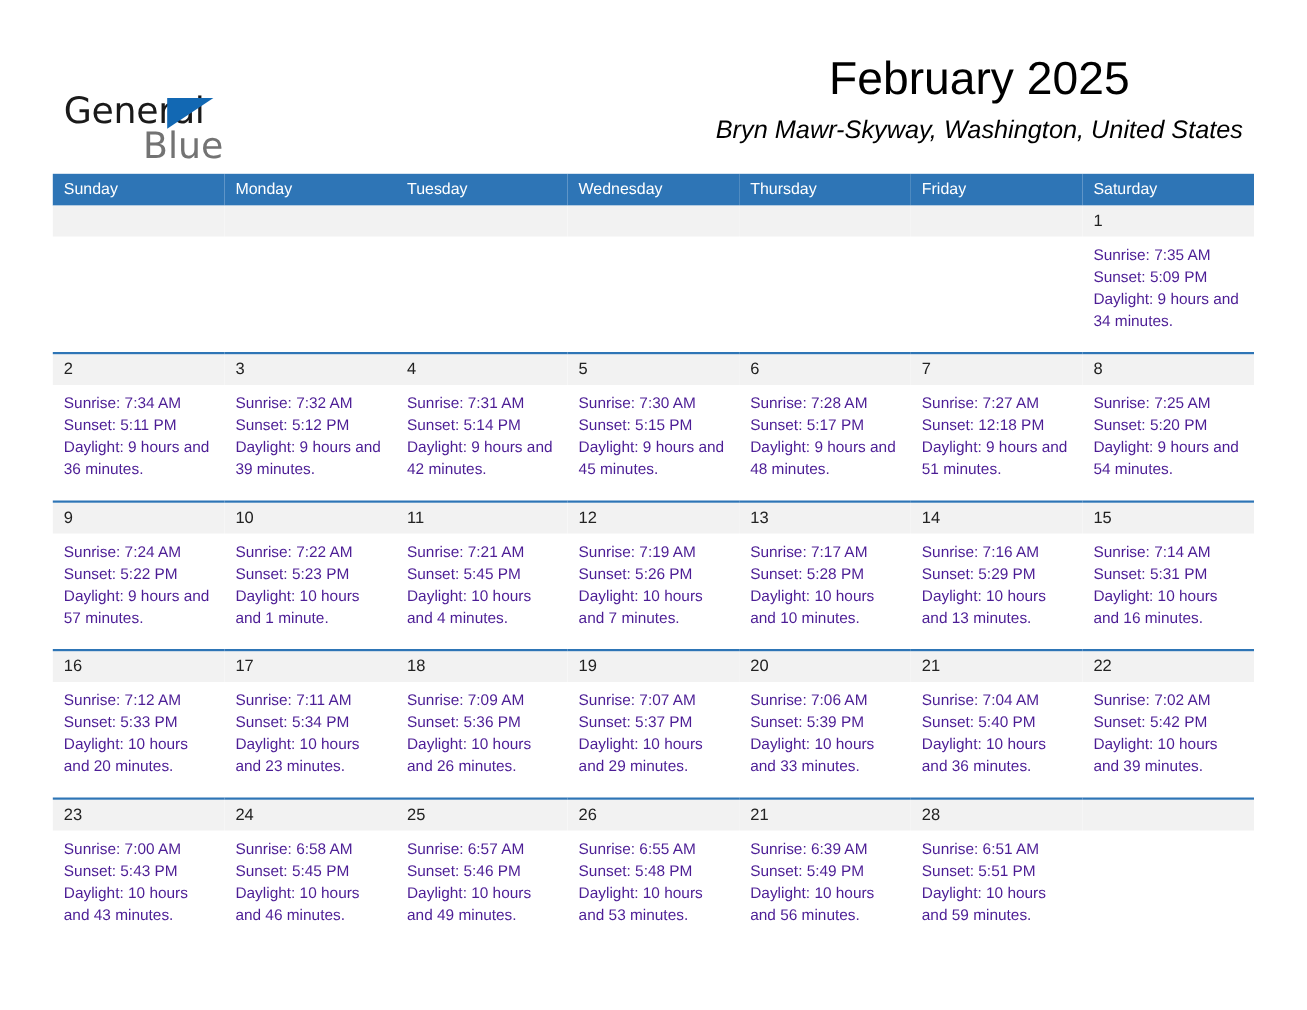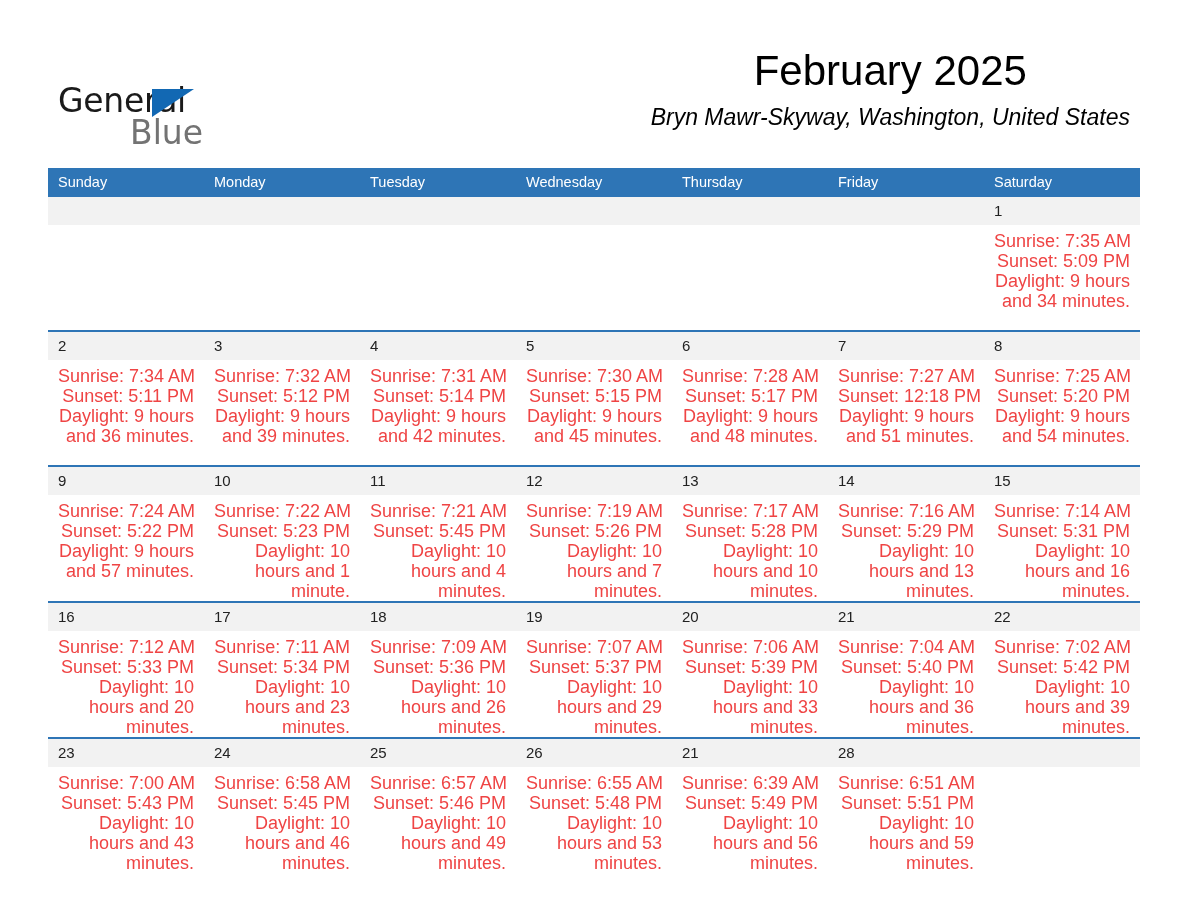--- a/index.html
+++ b/index.html
@@ -81,21 +81,21 @@
     color: #000;
     white-space: nowrap;
     margin-top: 6px;
     font-style: italic;
   }
 
   
   .calendar {
     position: absolute;
     left: 48px;
-    top: 168px;
+    top: 158px;
     width: 1092px;
     border-collapse: collapse;
     table-layout: fixed;
   }
   .calendar th {
     background: #2e75b6;
     color: #ffffff;
     font-size: 14.5px;
     font-weight: 400;
     text-align: left;
@@ -122,24 +122,23 @@
     line-height: 17px;
     padding: 5px 0 6px 10px;
     color: #222;
     min-height: 17px;
   }
   .daynum.blank {
     color: transparent;
   }
   .cell-info {
     padding: 6px 10px 0 10px;
-    font-size: 18px;
+    font-size: 14px;
     line-height: 20px;
-    color: #ef4444;
-    text-align: right;
+    color: #4c1d95;
   }
   .cell-info div {
     white-space: nowrap;
   }
   .cell-info .daylight-line {
     white-space: normal;
   }
 </style>
 </head>
 <body>

